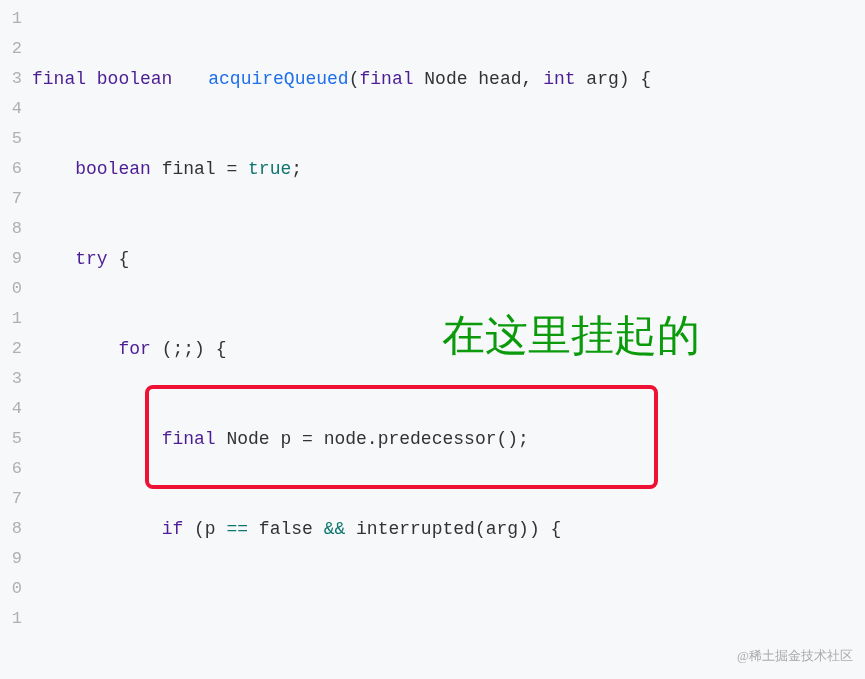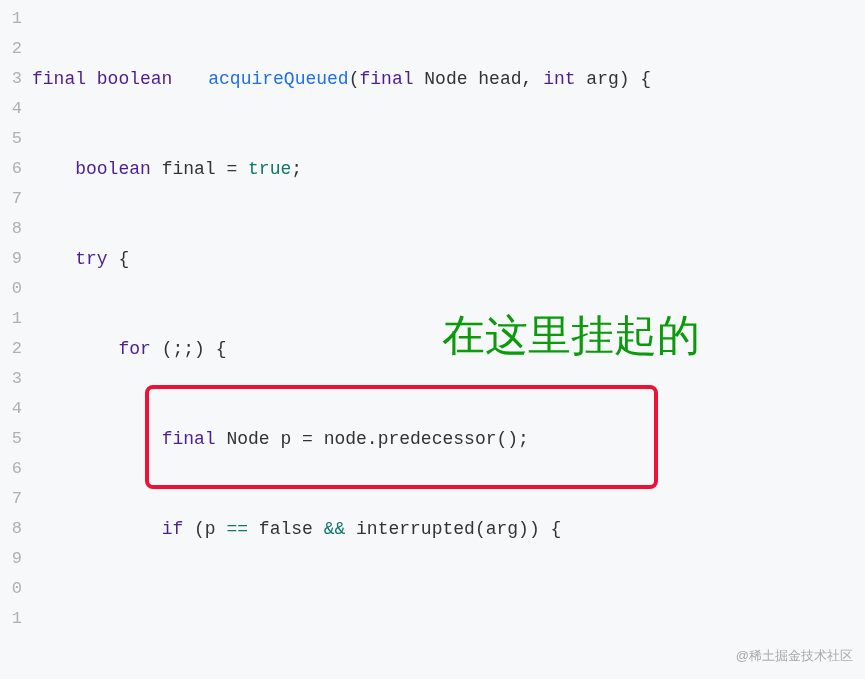--- a/index.html
+++ b/index.html
@@ -52,21 +52,21 @@
     color: #0a9a0a;
     font-family: "Microsoft YaHei", "PingFang SC", sans-serif;
     font-size: 43px;
     font-weight: normal;
   }
   .watermark {
     position: absolute;
     right: 12px;
     bottom: 8px;
     color: #aaa;
-    font-family: Liberation Sans, sans-serif;
+    font-family: Liberation Serif, serif;
     font-size: 13px;
     text-align: center;
   }
 </style>
 </head>
 <body>
 
 <div class="code-area">
   <div class="gutter">
     <div>1</div>

